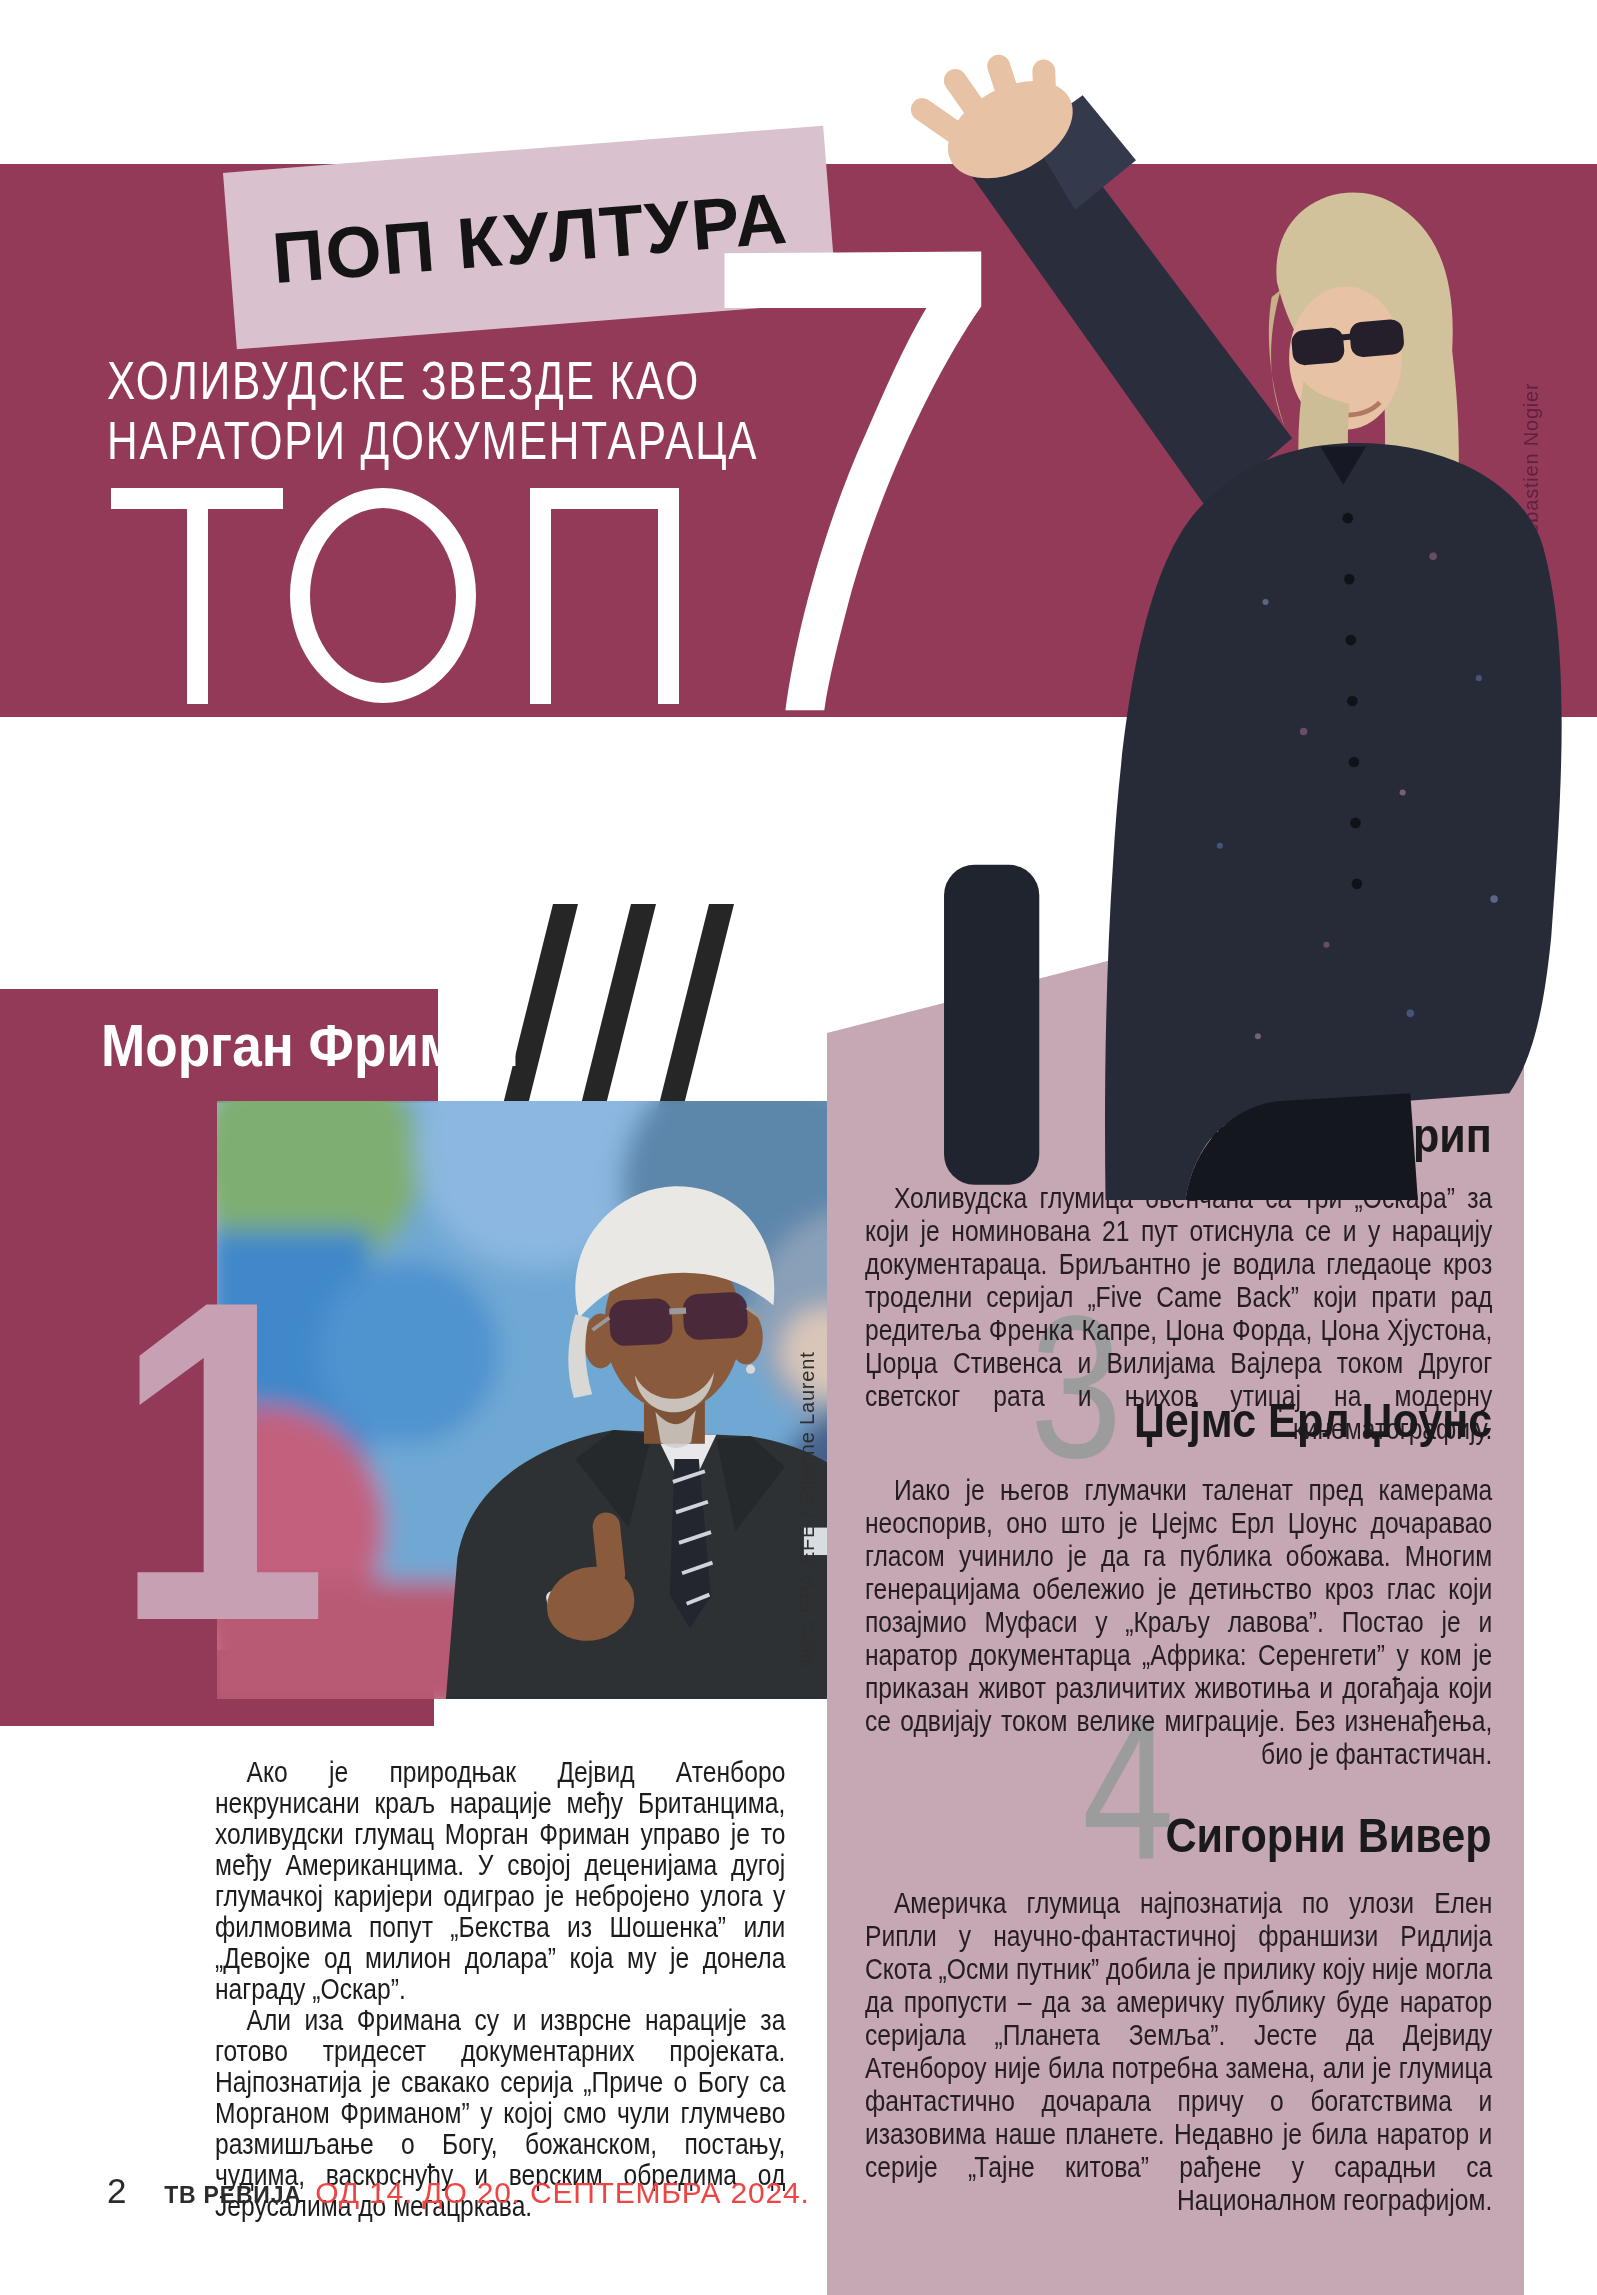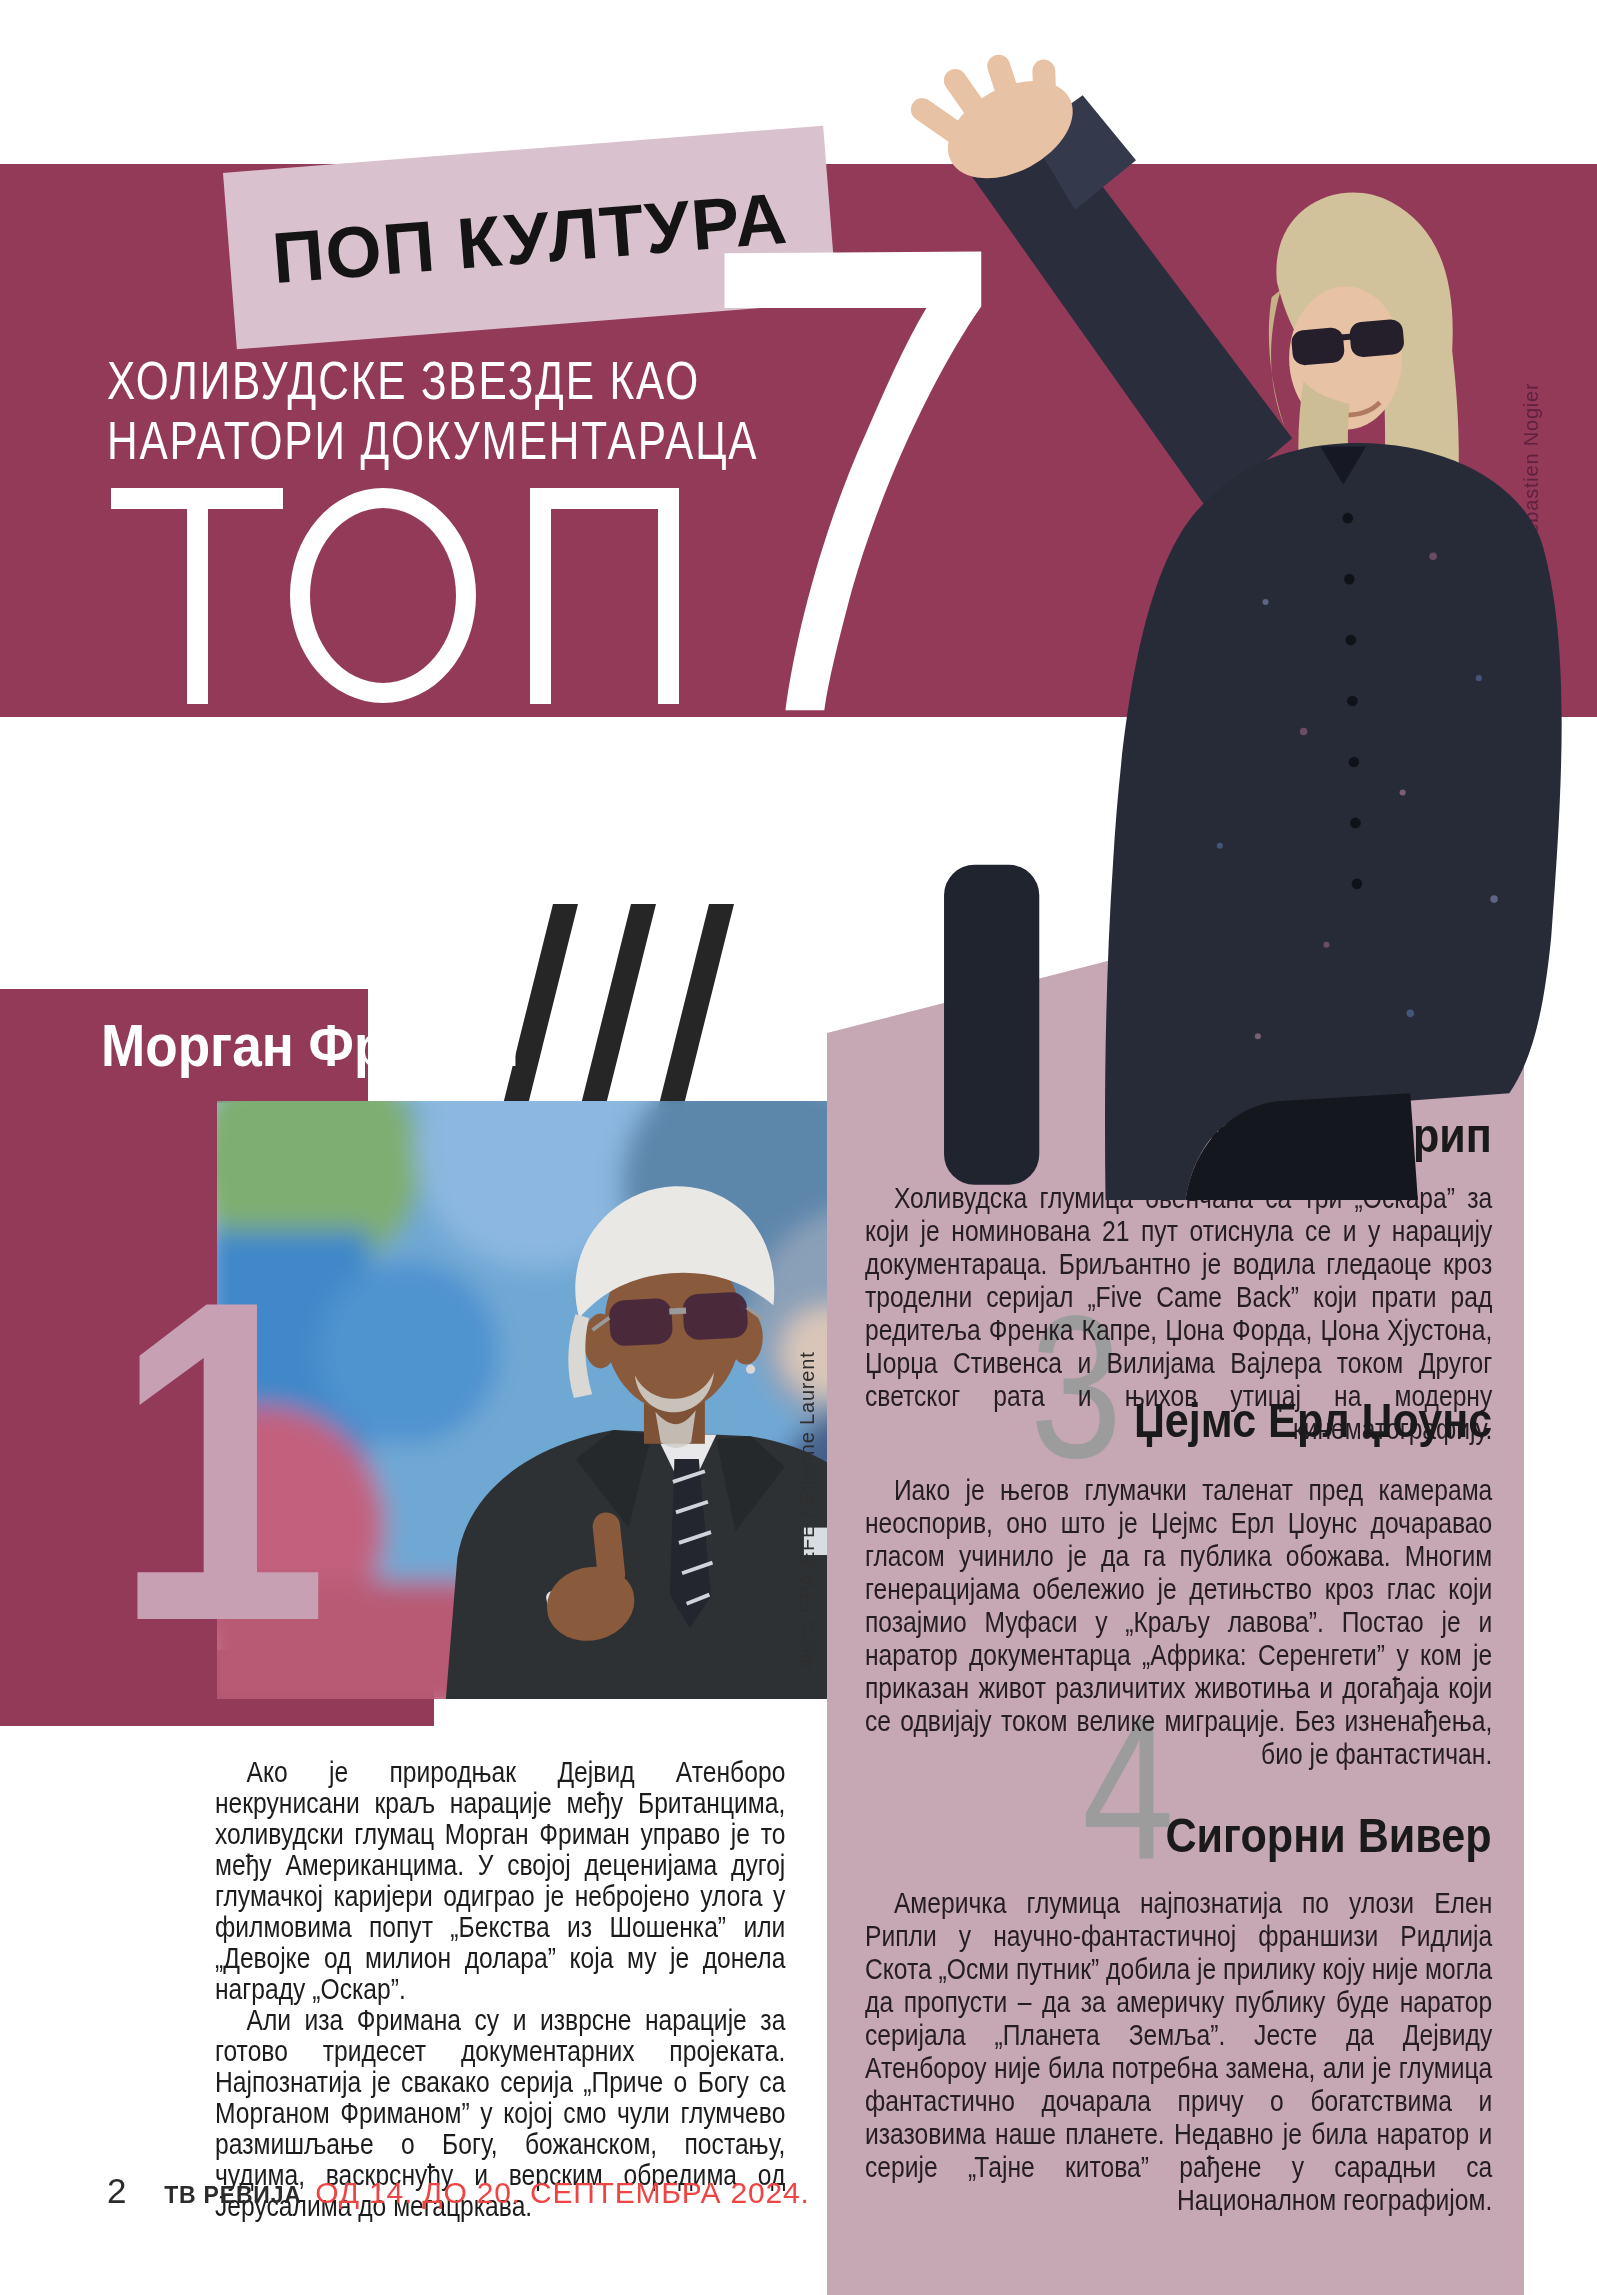--- a/index.html
+++ b/index.html
@@ -35,21 +35,21 @@
   .morgan-svg{left:217px;top:1101px;}
   .credit{
     color:#3a3a3a;font-size:20px;letter-spacing:0.8px;white-space:nowrap;
     transform:rotate(-90deg);transform-origin:50% 50%;
   }
   .credit-meryl{left:1398px;top:568px;width:267px;text-align:center;color:#5e2140;}
   .credit-morgan{left:674px;top:1524px;width:267px;text-align:center;color:#2e2e2e;}
   
   .slash{position:absolute;width:25px;height:235px;background:#262626;
     transform:skewX(-14deg);transform-origin:0 0;}
-  .name-box{left:0;top:989px;width:368px;height:114px;background:var(--maroon);
+  .name-box{left:0;top:989px;width:438px;height:114px;background:var(--maroon);
     display:flex;align-items:center;}
   .name-box span{color:#ffffff;font-weight:700;font-size:59px;margin-left:101px;
     transform:scaleX(0.9);transform-origin:0 50%;white-space:nowrap;}
   .side-bar{left:0;top:1103px;width:217px;height:550px;background:var(--maroon);}
   .side-foot{left:0;top:1650px;width:434px;height:76px;background:var(--maroon);}
   .num-1{
     left:113px;top:1232px;font-size:457px;line-height:1;font-weight:700;
     color:var(--numeral-pink);transform:scaleX(0.85);transform-origin:0 0;z-index:6;
   }
   .left-text{

